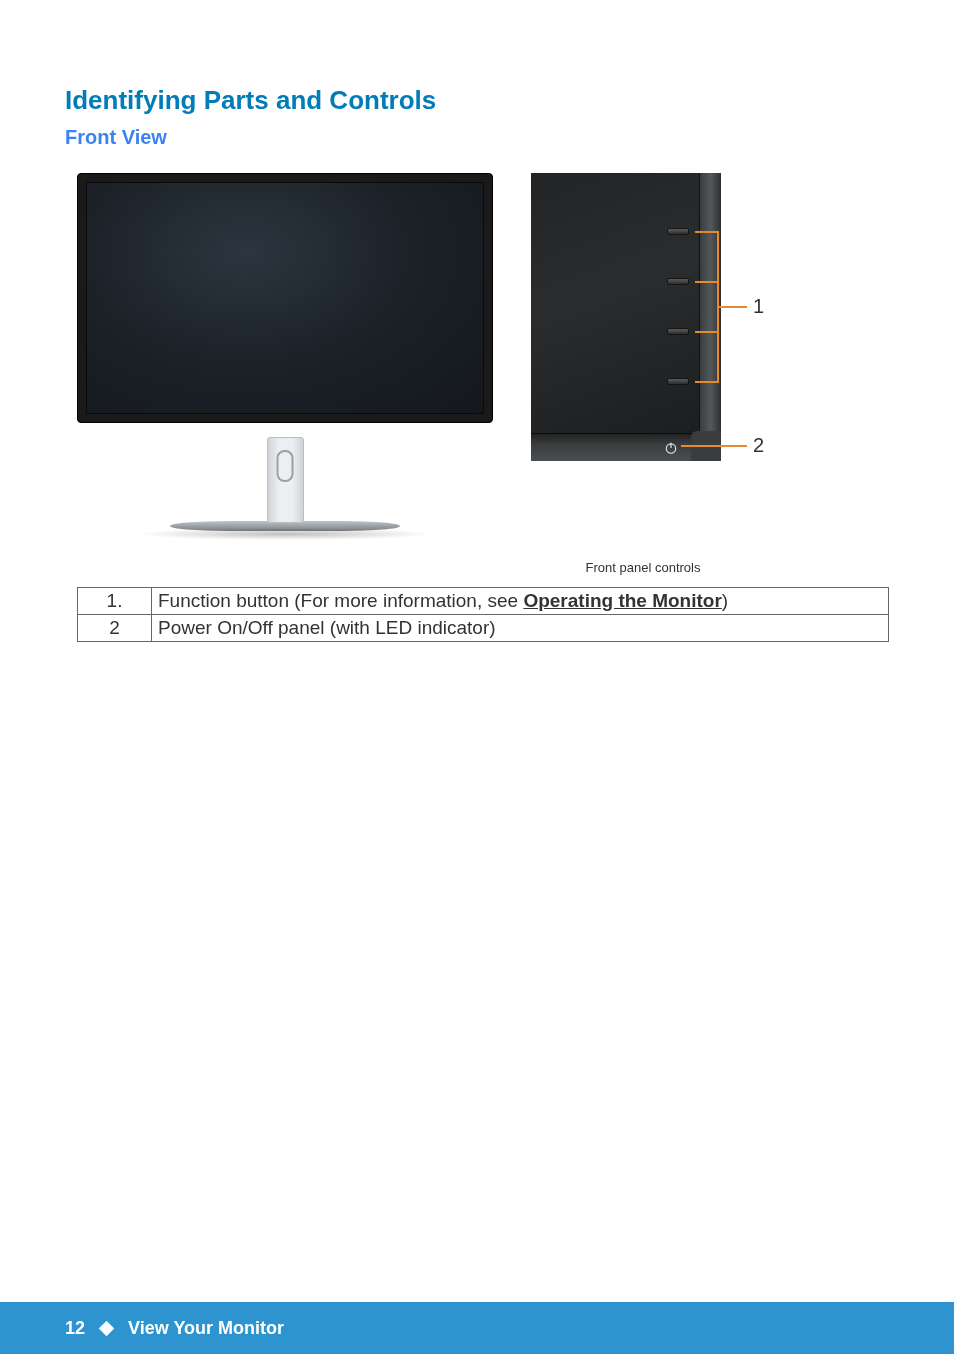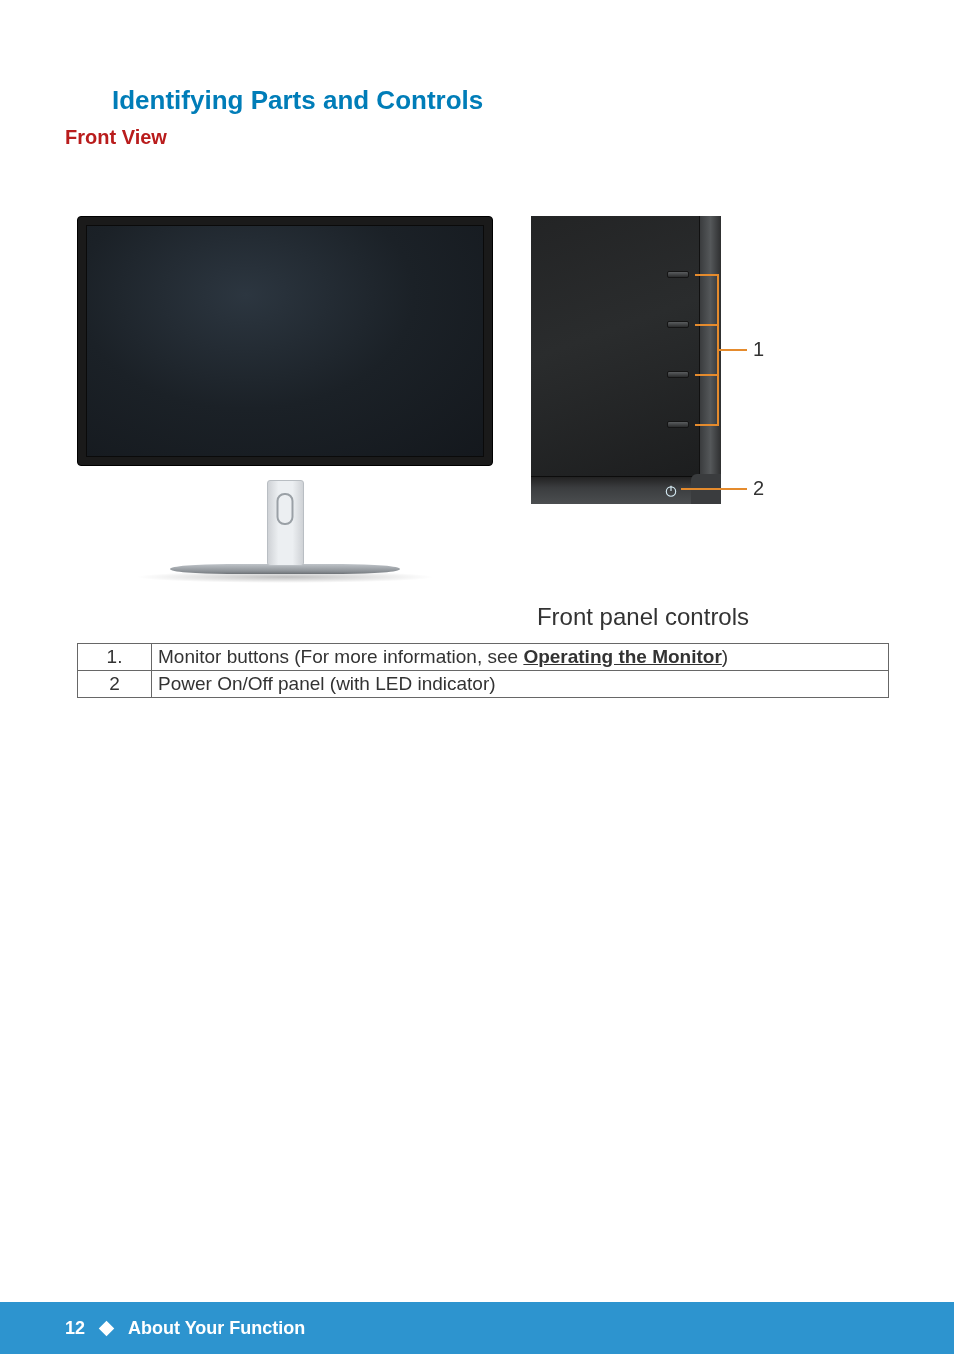--- a/index.html
+++ b/index.html
@@ -12,27 +12,26 @@
       color: #333;
     }
     .page-content {
       padding: 85px 65px 0 65px;
     }
     .section-heading {
       color: #007db8;
       font-size: 26px;
       font-weight: 700;
       margin-bottom: 10px;
-      margin-left: 47px;
     }
     .subheading {
-      color: #b91c1c;
+      color: #3b82f6;
       font-size: 20px;
       font-weight: 700;
-      margin-bottom: 67px;
+      margin-bottom: 24px;
     }
     .figure-row {
       display: flex;
       align-items: flex-start;
       gap: 38px;
       margin-left: 12px;
     }
     
     .monitor-wrap {
       width: 416px;
@@ -193,21 +192,21 @@
       background: #e58b2d;
     }
     .callout-label {
       position: absolute;
       font-size: 20px;
       color: #333;
     }
     .callout-label.l1 { top: 122px; left: 222px; }
     .callout-label.l2 { bottom: 4px; left: 222px; }
     .caption {
-      font-size: 24px;
+      font-size: 13px;
       color: #333;
       text-align: center;
       margin-top: 20px;
       margin-left: 468px;
       width: 220px;
     }
     
     .parts-table {
       border-collapse: collapse;
       width: 812px;
@@ -302,28 +301,28 @@
     </div>
   </div>
 
   <div class="caption">Front panel controls</div>
 
   <table class="parts-table">
     <tbody>
         <tr>
       <td class="num">1.</td>
       <td>
-        <span>Monitor buttons (For more information, see </span><span class="link-text">Operating the Monitor</span><span>)</span>
+        <span>Function button (For more information, see </span><span class="link-text">Operating the Monitor</span><span>)</span>
       </td>
     </tr>
     <tr>
       <td class="num">2</td>
       <td>Power On/Off panel (with LED indicator)</td>
     </tr>
   </tbody>
     </table>
 </div>
 
 <div class="footer">
   <span>12</span>
   <span class="diamond"></span>
-  <span>About Your Function</span>
+  <span>View Your Monitor</span>
 </div>
 
 </body></html>

